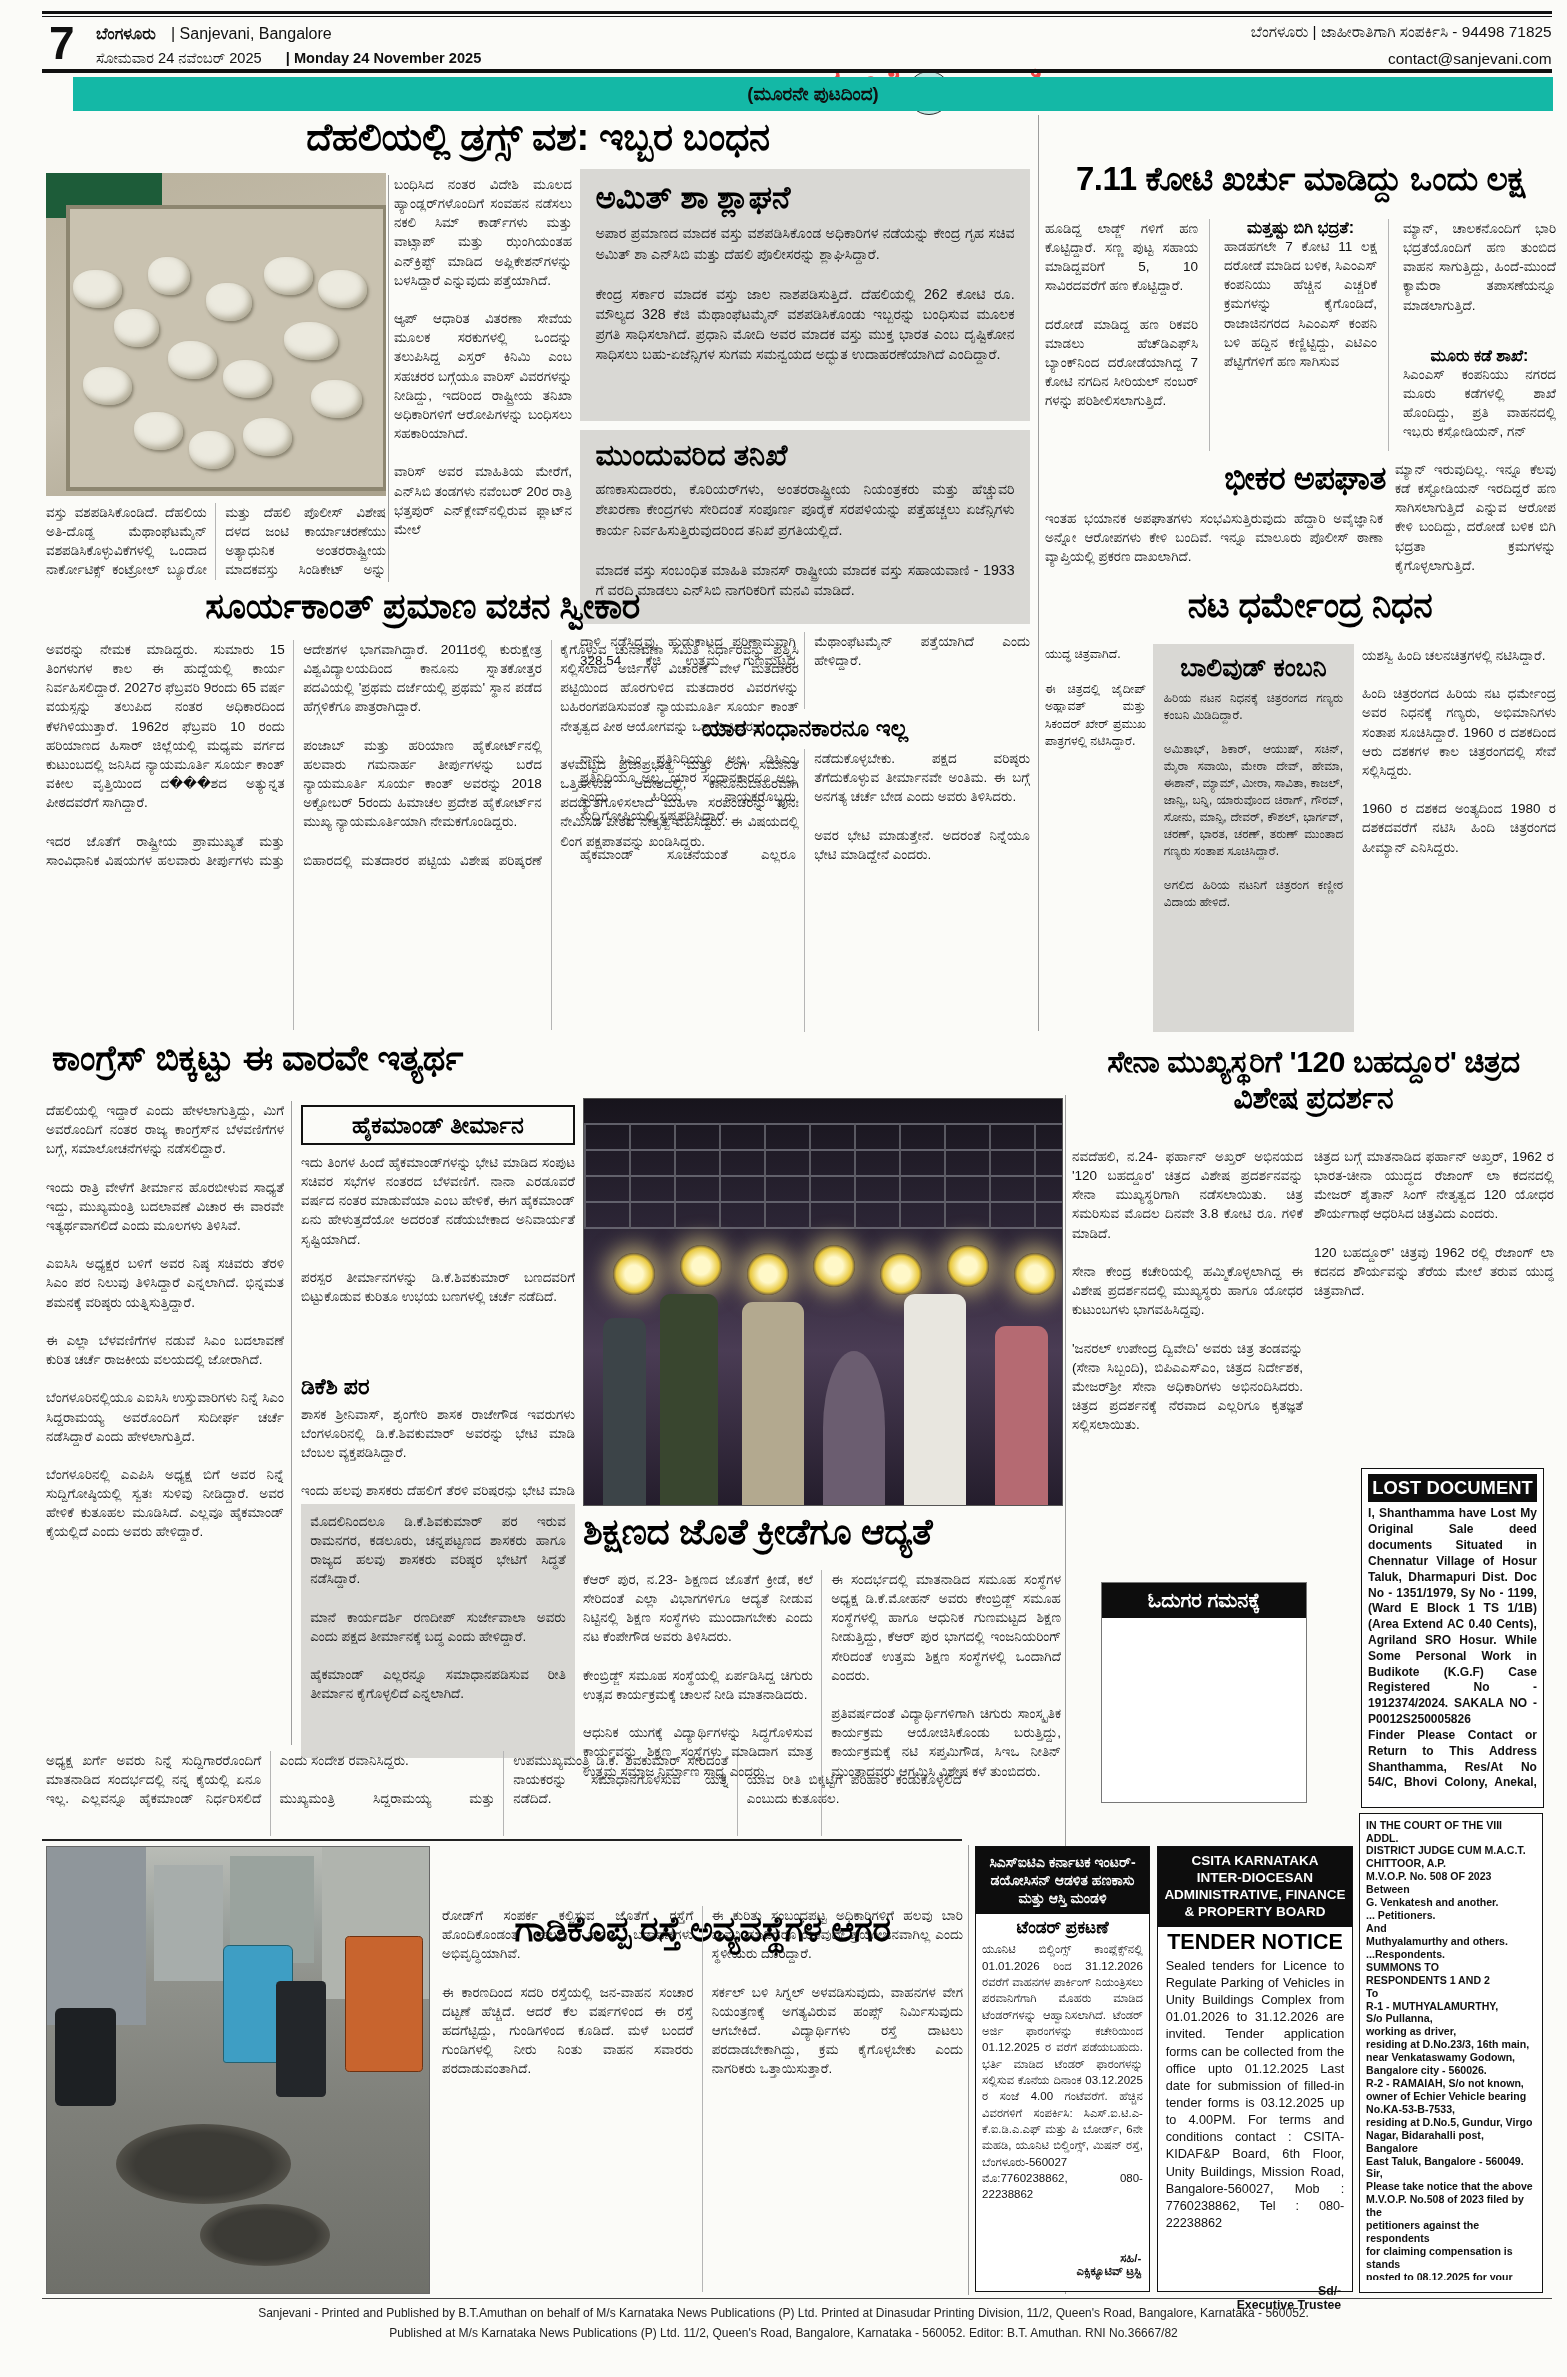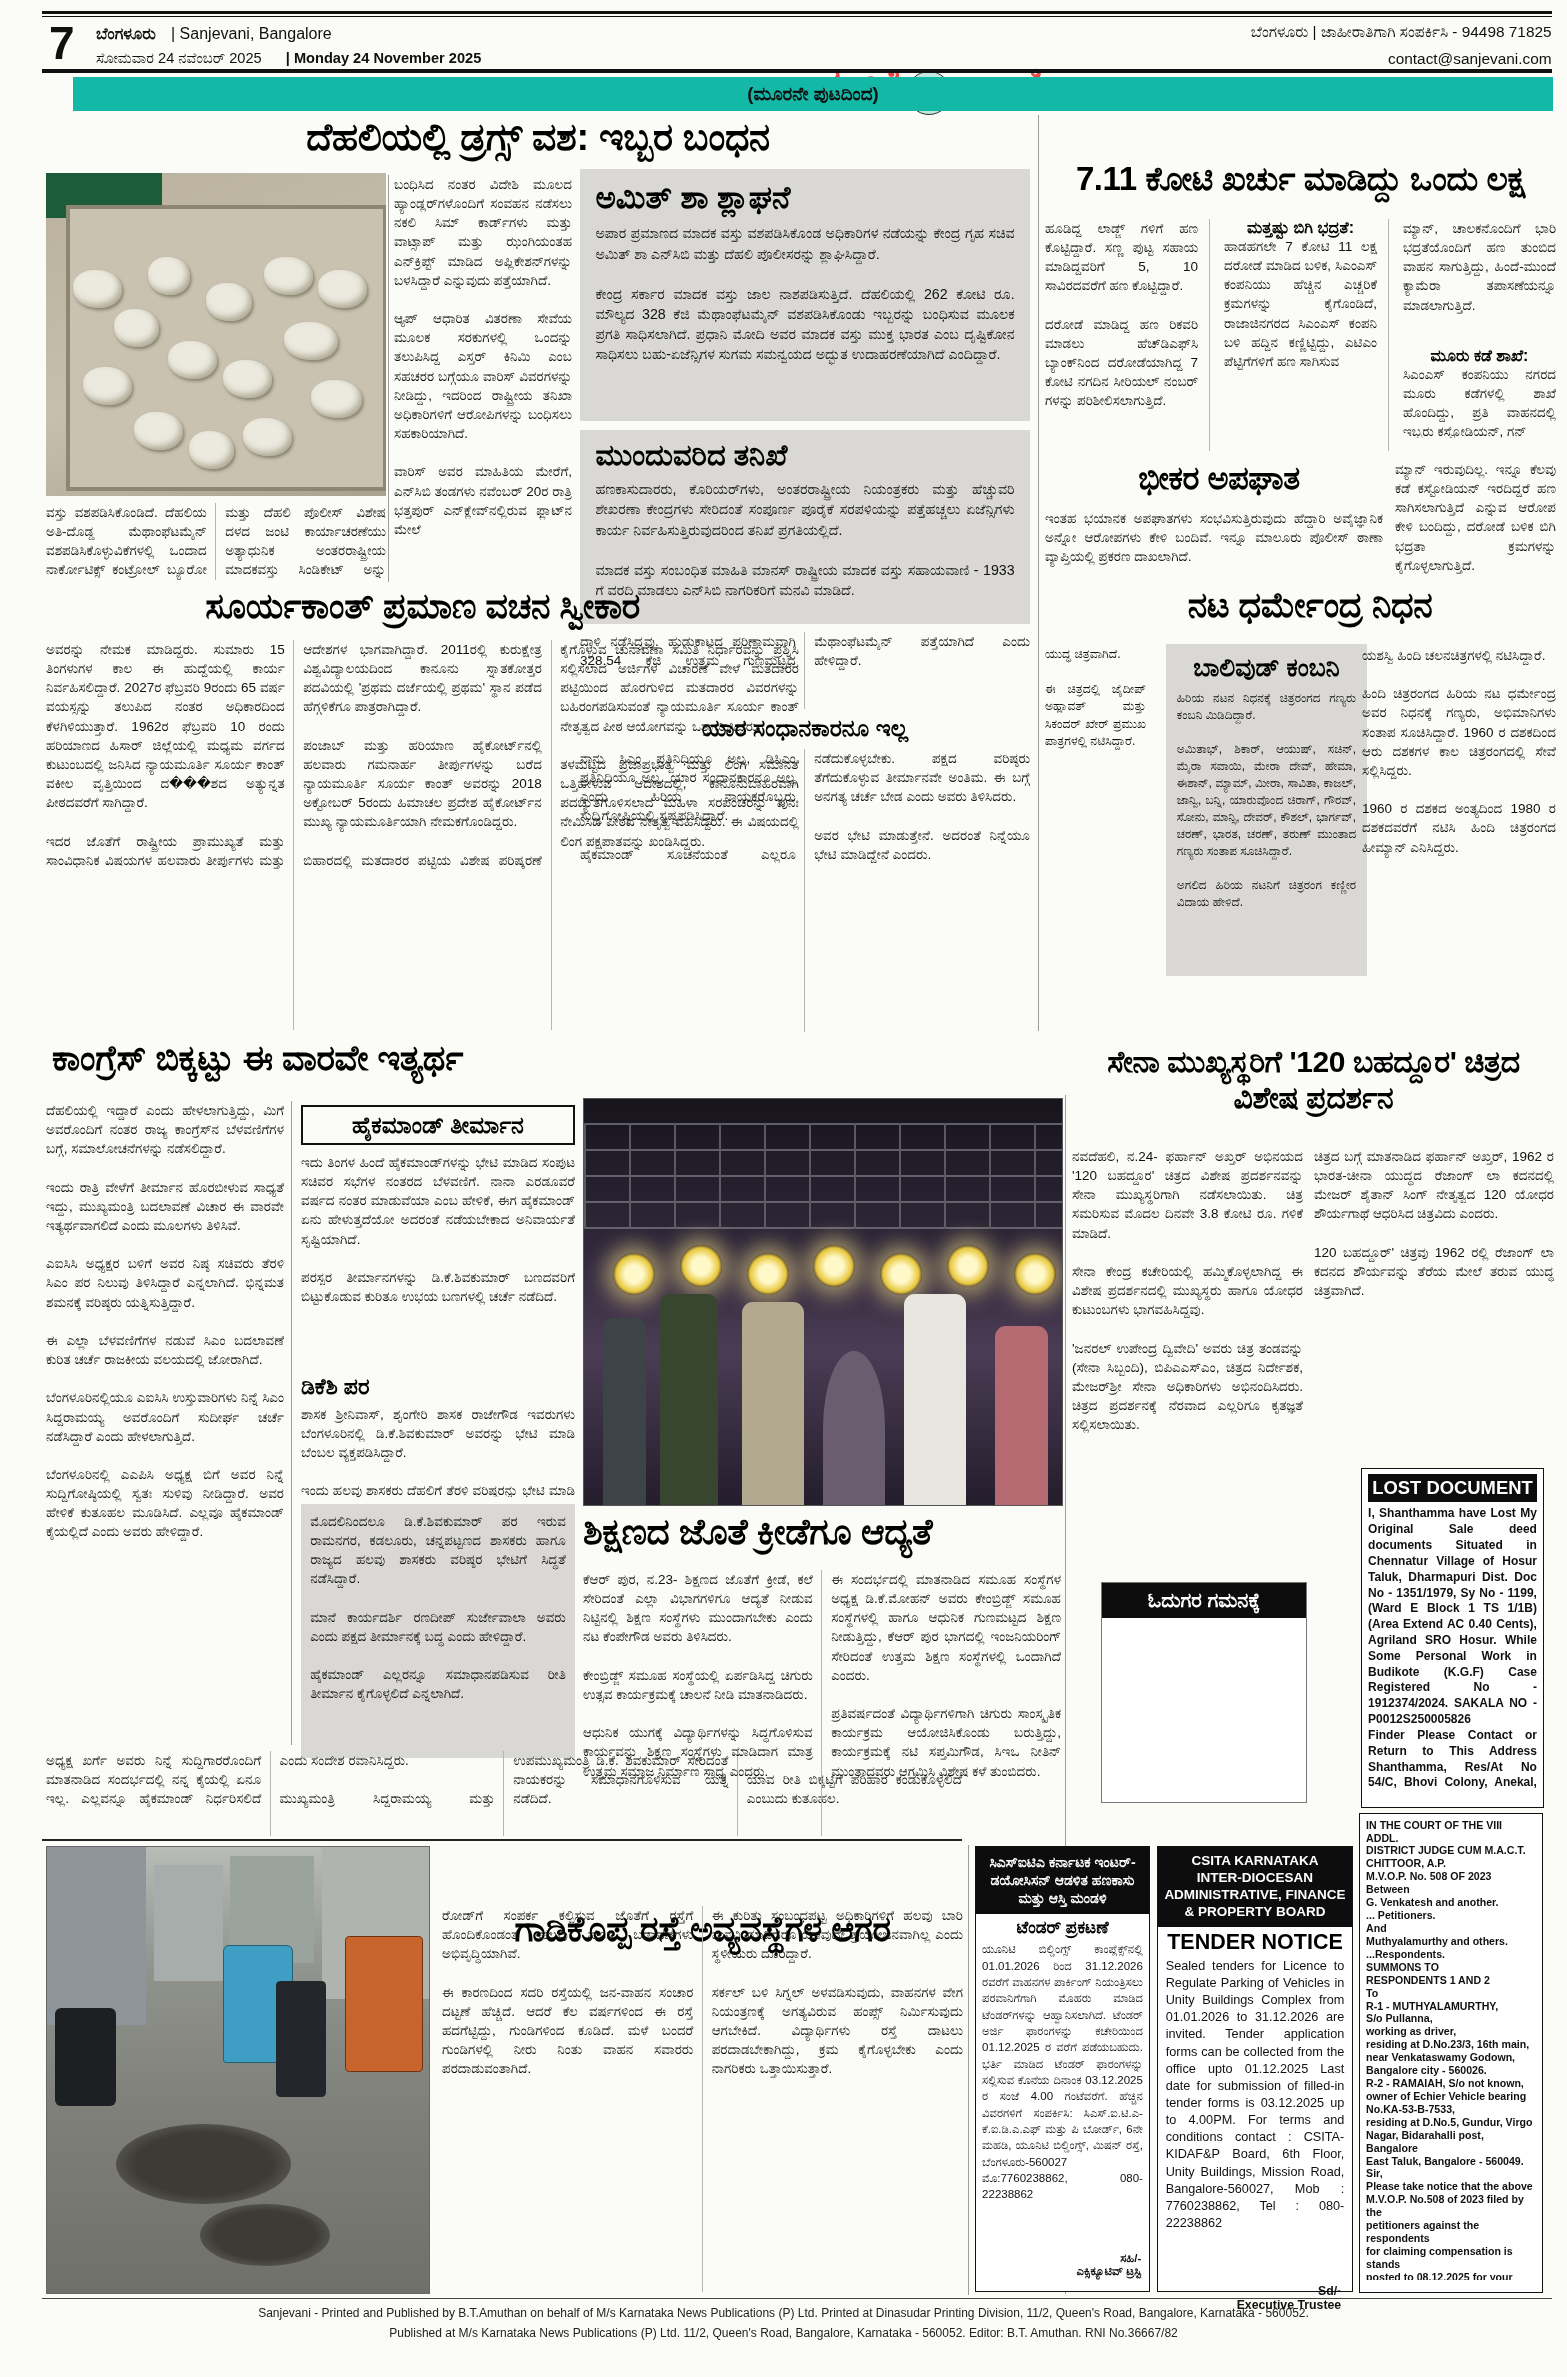--- a/index.html
+++ b/index.html
@@ -161,29 +161,29 @@
       <div class="subhead" style="font-size:16px;">ಮತ್ತಷ್ಟು ಬಿಗಿ ಭದ್ರತೆ:</div>
       <div class="kbody" style="height:208px;">ಹಾಡಹಗಲೇ 7 ಕೋಟಿ 11 ಲಕ್ಷ ದರೋಡೆ ಮಾಡಿದ ಬಳಿಕ, ಸಿಎಂಎಸ್ ಕಂಪನಿಯು ಹೆಚ್ಚಿನ ಎಚ್ಚರಿಕೆ ಕ್ರಮಗಳನ್ನು ಕೈಗೊಂಡಿದೆ, ರಾಜಾಜಿನಗರದ ಸಿಎಂಎಸ್ ಕಂಪನಿ ಬಳಿ ಹದ್ದಿನ ಕಣ್ಣಿಟ್ಟಿದ್ದು, ಎಟಿಎಂ ಪೆಟ್ಟಿಗೆಗಳಿಗೆ ಹಣ ಸಾಗಿಸುವ</div>
     </div>
     <div style="flex:1;">
       <div class="kbody" style="height:123px;">ಮ್ಯಾನ್, ಚಾಲಕನೊಂದಿಗೆ ಭಾರಿ ಭದ್ರತೆಯೊಂದಿಗೆ ಹಣ ತುಂಬಿದ ವಾಹನ ಸಾಗುತ್ತಿದ್ದು, ಹಿಂದೆ-ಮುಂದೆ ಕ್ಯಾಮೆರಾ ತಪಾಸಣೆಯನ್ನೂ ಮಾಡಲಾಗುತ್ತಿದೆ.</div>
       <div class="subhead" style="font-size:16px;margin-top:4.6px;">ಮೂರು ಕಡೆ ಶಾಖೆ:</div>
       <div class="kbody" style="height:73px;">ಸಿಎಂಎಸ್ ಕಂಪನಿಯು ನಗರದ ಮೂರು ಕಡೆಗಳಲ್ಲಿ ಶಾಖೆ ಹೊಂದಿದ್ದು, ಪ್ರತಿ ವಾಹನದಲ್ಲಿ ಇಬ್ಬರು ಕಸ್ಟೋಡಿಯನ್, ಗನ್</div>
     </div>
   </div>
 
-  <div class="abs headline" style="left:1052px;top:461px;width:334px;font-size:32px;text-align:center;">ಭೀಕರ ಅಪಘಾತ</div>
+  <div class="abs headline" style="left:1052px;top:461px;width:334px;font-size:32px;text-align:right;">ಭೀಕರ ಅಪಘಾತ</div>
   <div class="abs kbody" style="left:1045px;top:509px;width:338px;height:74px;">ಇಂತಹ ಭಯಾನಕ ಅಪಘಾತಗಳು ಸಂಭವಿಸುತ್ತಿರುವುದು ಹೆದ್ದಾರಿ ಅವೈಜ್ಞಾನಿಕ ಅನ್ನೋ ಆರೋಪಗಳು ಕೇಳಿ ಬಂದಿವೆ. ಇನ್ನೂ ಮಾಲೂರು ಪೊಲೀಸ್ ಠಾಣಾ ವ್ಯಾಪ್ತಿಯಲ್ಲಿ ಪ್ರಕರಣ ದಾಖಲಾಗಿದೆ.</div>
   <div class="abs kbody" style="left:1395px;top:460px;width:161px;height:123px;">ಮ್ಯಾನ್ ಇರುವುದಿಲ್ಲ. ಇನ್ನೂ ಕೆಲವು ಕಡೆ ಕಸ್ಟೋಡಿಯನ್ ಇರದಿದ್ದರೆ ಹಣ ಸಾಗಿಸಲಾಗುತ್ತಿದೆ ಎನ್ನುವ ಆರೋಪ ಕೇಳಿ ಬಂದಿದ್ದು, ದರೋಡೆ ಬಳಿಕ ಬಿಗಿ ಭದ್ರತಾ ಕ್ರಮಗಳನ್ನು ಕೈಗೊಳ್ಳಲಾಗುತ್ತಿದೆ.</div>
 
   <div class="abs headline" style="left:1068px;top:586px;width:484px;font-size:35px;">ನಟ ಧರ್ಮೇಂದ್ರ ನಿಧನ</div>
   <div class="abs kbody small" style="left:1045px;top:646px;width:101px;height:384px;">ಯುದ್ಧ ಚಿತ್ರವಾಗಿದೆ.
 
 ಈ ಚಿತ್ರದಲ್ಲಿ ಜೈದೀಪ್ ಅಹ್ಲಾವತ್ ಮತ್ತು ಸಿಕಂದರ್ ಖೇರ್ ಪ್ರಮುಖ ಪಾತ್ರಗಳಲ್ಲಿ ನಟಿಸಿದ್ದಾರೆ.</div>
-  <div class="abs graybox" style="left:1153px;top:644px;width:201px;height:332px;padding:9.2px 10.8px;box-sizing:border-box;margin-left:13px;">
+  <div class="abs graybox" style="left:1153px;top:644px;width:201px;height:388px;padding:9.2px 10.8px;box-sizing:border-box;">
     <div class="boxtitle" style="font-size:25px;line-height:1.15;">ಬಾಲಿವುಡ್ ಕಂಬನಿ</div>
     <div class="kbody" style="font-size:12px;margin-top:7.7px;height:307px;">ಹಿರಿಯ ನಟನ ನಿಧನಕ್ಕೆ ಚಿತ್ರರಂಗದ ಗಣ್ಯರು ಕಂಬನಿ ಮಿಡಿದಿದ್ದಾರೆ.
 
 ಅಮಿತಾಭ್, ಶಿಕಾರ್, ಆಯುಷ್, ಸಚಿನ್, ಮೈರಾ ಸವಾಯಿ, ಮೇರಾ ದೇವ್, ಹೇಮಾ, ಈಶಾನ್, ಮ್ಯಾಮ್, ಮೀರಾ, ಸಾವಿತಾ, ಕಾಜಲ್, ಜಾನ್ವಿ, ಬನ್ನಿ, ಯಾರುವೊಂದ ಚಿರಾಗ್, ಗೌರವ್, ಸೋನು, ಮಾನ್ಸಿ, ದೇವರ್, ಕೌಶಲ್, ಭಾರ್ಗವ್, ಚರಣ್, ಭಾರತ, ಚರಣ್, ತರುಣ್ ಮುಂತಾದ ಗಣ್ಯರು ಸಂತಾಪ ಸೂಚಿಸಿದ್ದಾರೆ.
 
 ಅಗಲಿದ ಹಿರಿಯ ನಟನಿಗೆ ಚಿತ್ರರಂಗ ಕಣ್ಣೀರ ವಿದಾಯ ಹೇಳಿದೆ.</div>
   </div>
   <div class="abs kbody" style="left:1362px;top:646px;width:194px;height:384px;">ಯಶಸ್ವಿ ಹಿಂದಿ ಚಲನಚಿತ್ರಗಳಲ್ಲಿ ನಟಿಸಿದ್ದಾರೆ.
 
 ಹಿಂದಿ ಚಿತ್ರರಂಗದ ಹಿರಿಯ ನಟ ಧರ್ಮೇಂದ್ರ ಅವರ ನಿಧನಕ್ಕೆ ಗಣ್ಯರು, ಅಭಿಮಾನಿಗಳು ಸಂತಾಪ ಸೂಚಿಸಿದ್ದಾರೆ. 1960 ರ ದಶಕದಿಂದ ಆರು ದಶಕಗಳ ಕಾಲ ಚಿತ್ರರಂಗದಲ್ಲಿ ಸೇವೆ ಸಲ್ಲಿಸಿದ್ದರು.

